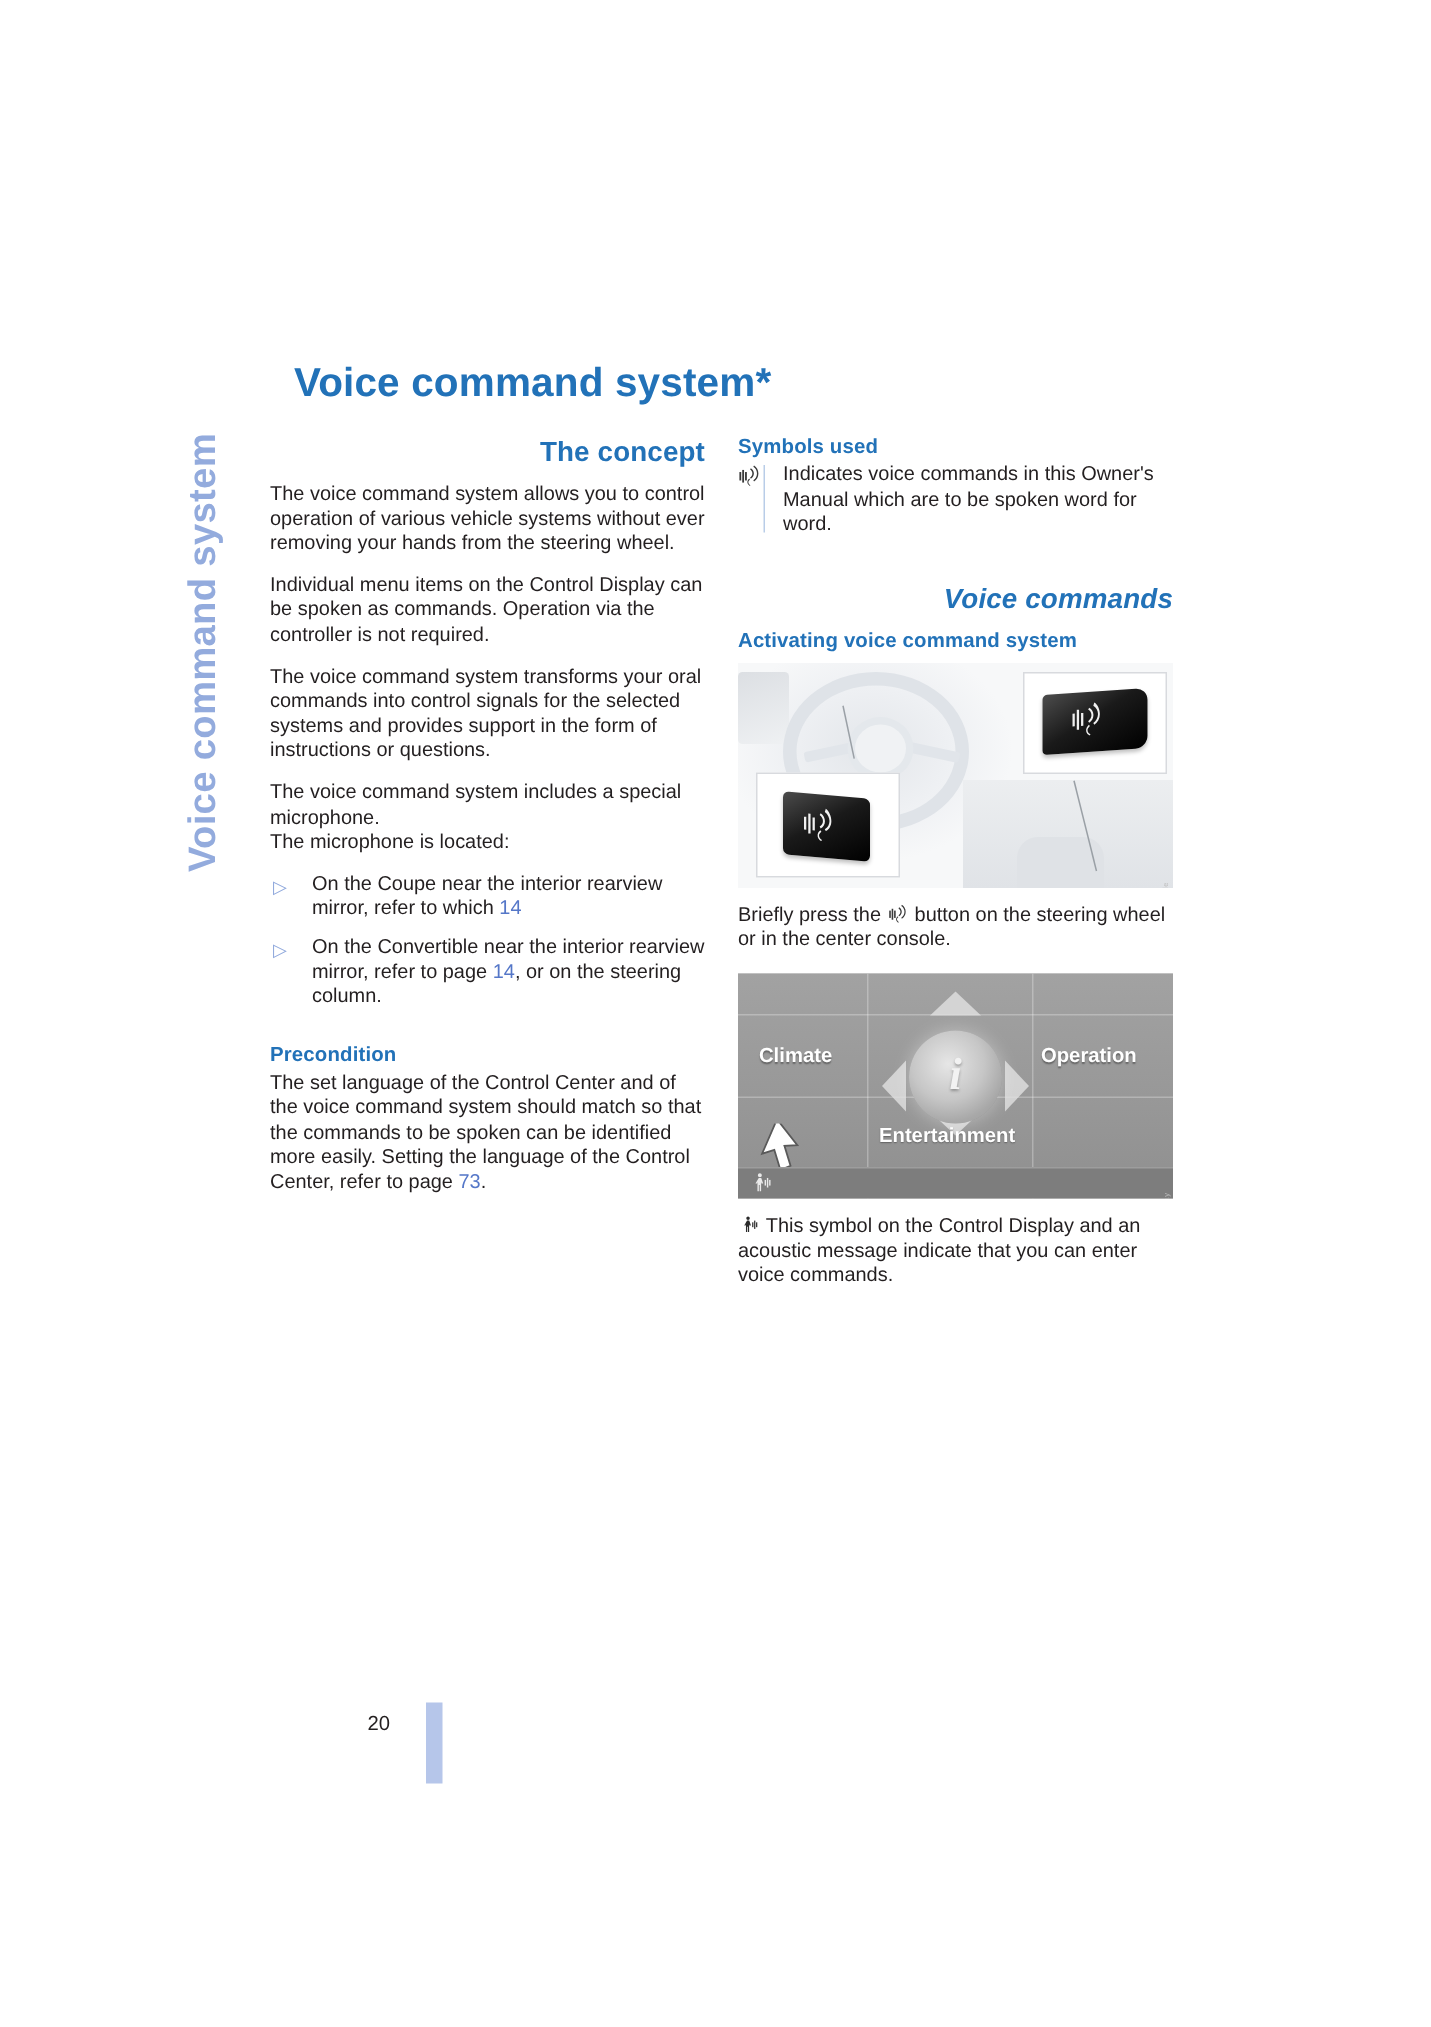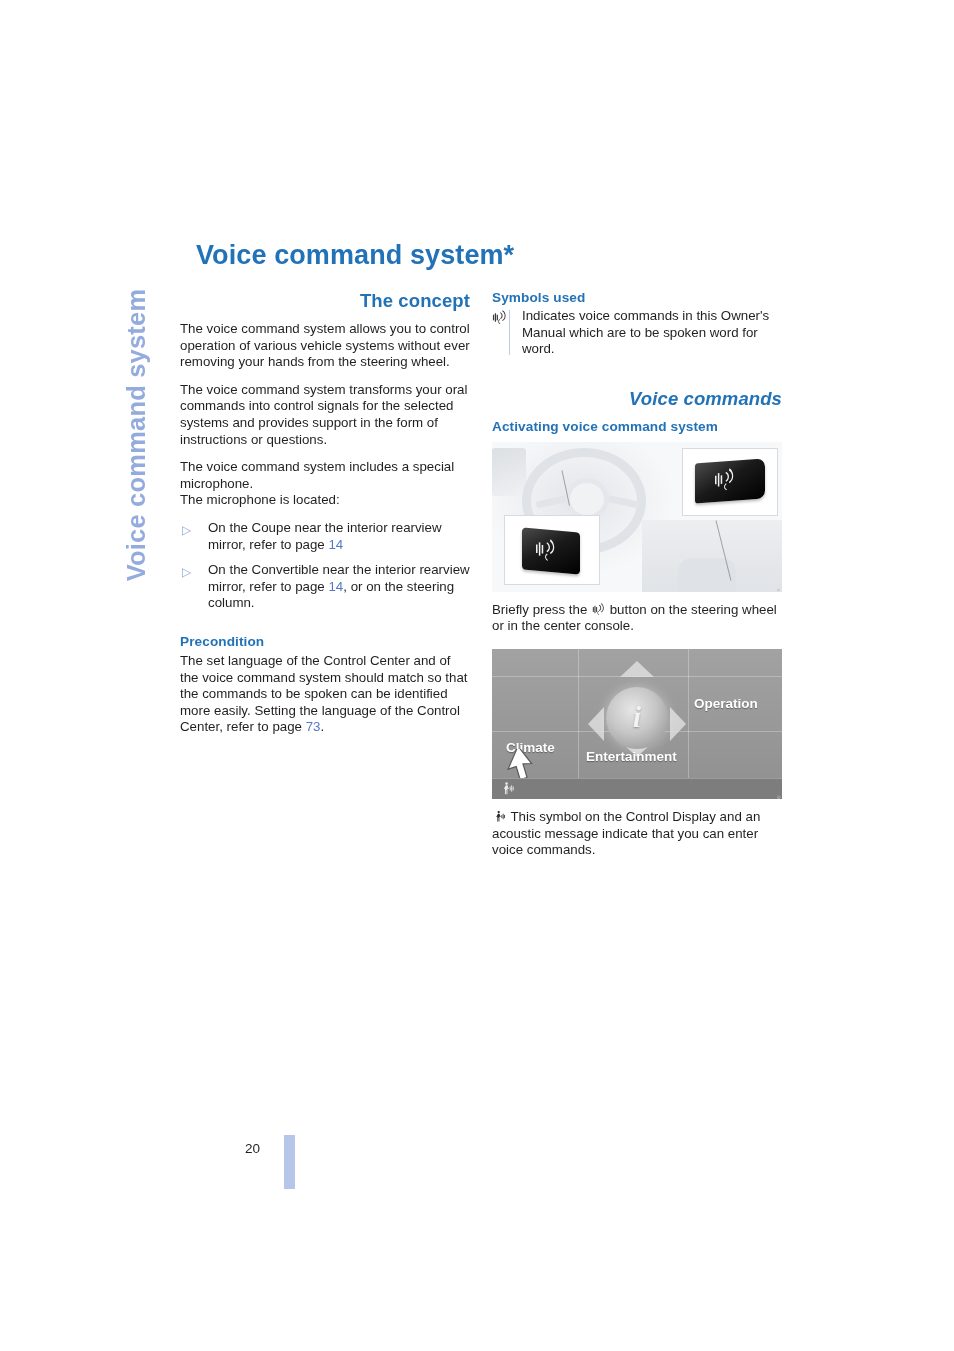--- a/index.html
+++ b/index.html
@@ -368,29 +368,30 @@
   <span class="tab-text">Voice command system</span>
 </div>
 
 <h1 id="page-title">Voice command system*</h1>
 
 <div id="col-left" class="column">
 
   <h2 class="sec-head">The concept</h2>
 
   <p class="body">The voice command system allows you to control operation of various vehicle systems without ever removing your hands from the steering wheel.</p>
+  <p class="body">Individual menu items on the Control Display can be spoken as commands. Operation via the controller is not required.</p>
   <p class="body">The voice command system transforms your oral commands into control signals for the selected systems and provides support in the form of instructions or questions.</p>
 
   <p class="body nogap">The voice command system includes a special microphone.</p>
   <p class="body">The microphone is located:</p>
 
   <ul class="bullets">
     <li>
       <span class="tri">▷</span>
-      <span>On the Coupe near the interior rearview mirror, refer to page </span><span class="pageref">14</span><span></span>
+      <span>On the Coupe near the interior rearview mirror, refer to which </span><span class="pageref">14</span><span></span>
     </li>
     <li>
       <span class="tri">▷</span>
       <span>On the Convertible near the interior rearview mirror, refer to page </span><span class="pageref">14</span><span>, or on the steering column.</span>
     </li>
   </ul>
 
   <h3 class="sub-head" style="margin-top:22px;">Precondition</h3>
   <p class="body"><span>The set language of the Control Center and of the voice command system should match so that the commands to be spoken can be identified more easily. Setting the language of the Control Center, refer to page </span><span class="pageref">73</span><span>.</span></p>
 </div>
@@ -491,21 +492,21 @@
 
     <div class="arrowhead ah-up"></div>
     <div class="arrowhead ah-down"></div>
     <div class="arrowhead ah-left"></div>
     <div class="arrowhead ah-right"></div>
 
     <div class="cd-center">
       <span class="i-glyph">i</span>
     </div>
 
-    <span class="cd-label" style="left:14px; top:47px;margin-top:44px;">Climate</span>
+    <span class="cd-label" style="left:14px; top:47px;">Climate</span>
     <span class="cd-label" style="left:202px; top:47px;">Operation</span>
     <span class="cd-label" style="left:94px; top:100px;">Entertainment</span>
 
     <span class="white-arrow">
       <svg viewBox="0 0 34 34" width="34" height="34" aria-hidden="true">
         <path d="M30 2 L8 14 L16 17 L11 30 L18 32 L23 19 L30 24 Z" fill="#ffffff" stroke="#5a5a5a" stroke-width="1.2" transform="rotate(-38 17 17)"></path>
       </svg>
     </span>
 
     <div class="statusbar">

